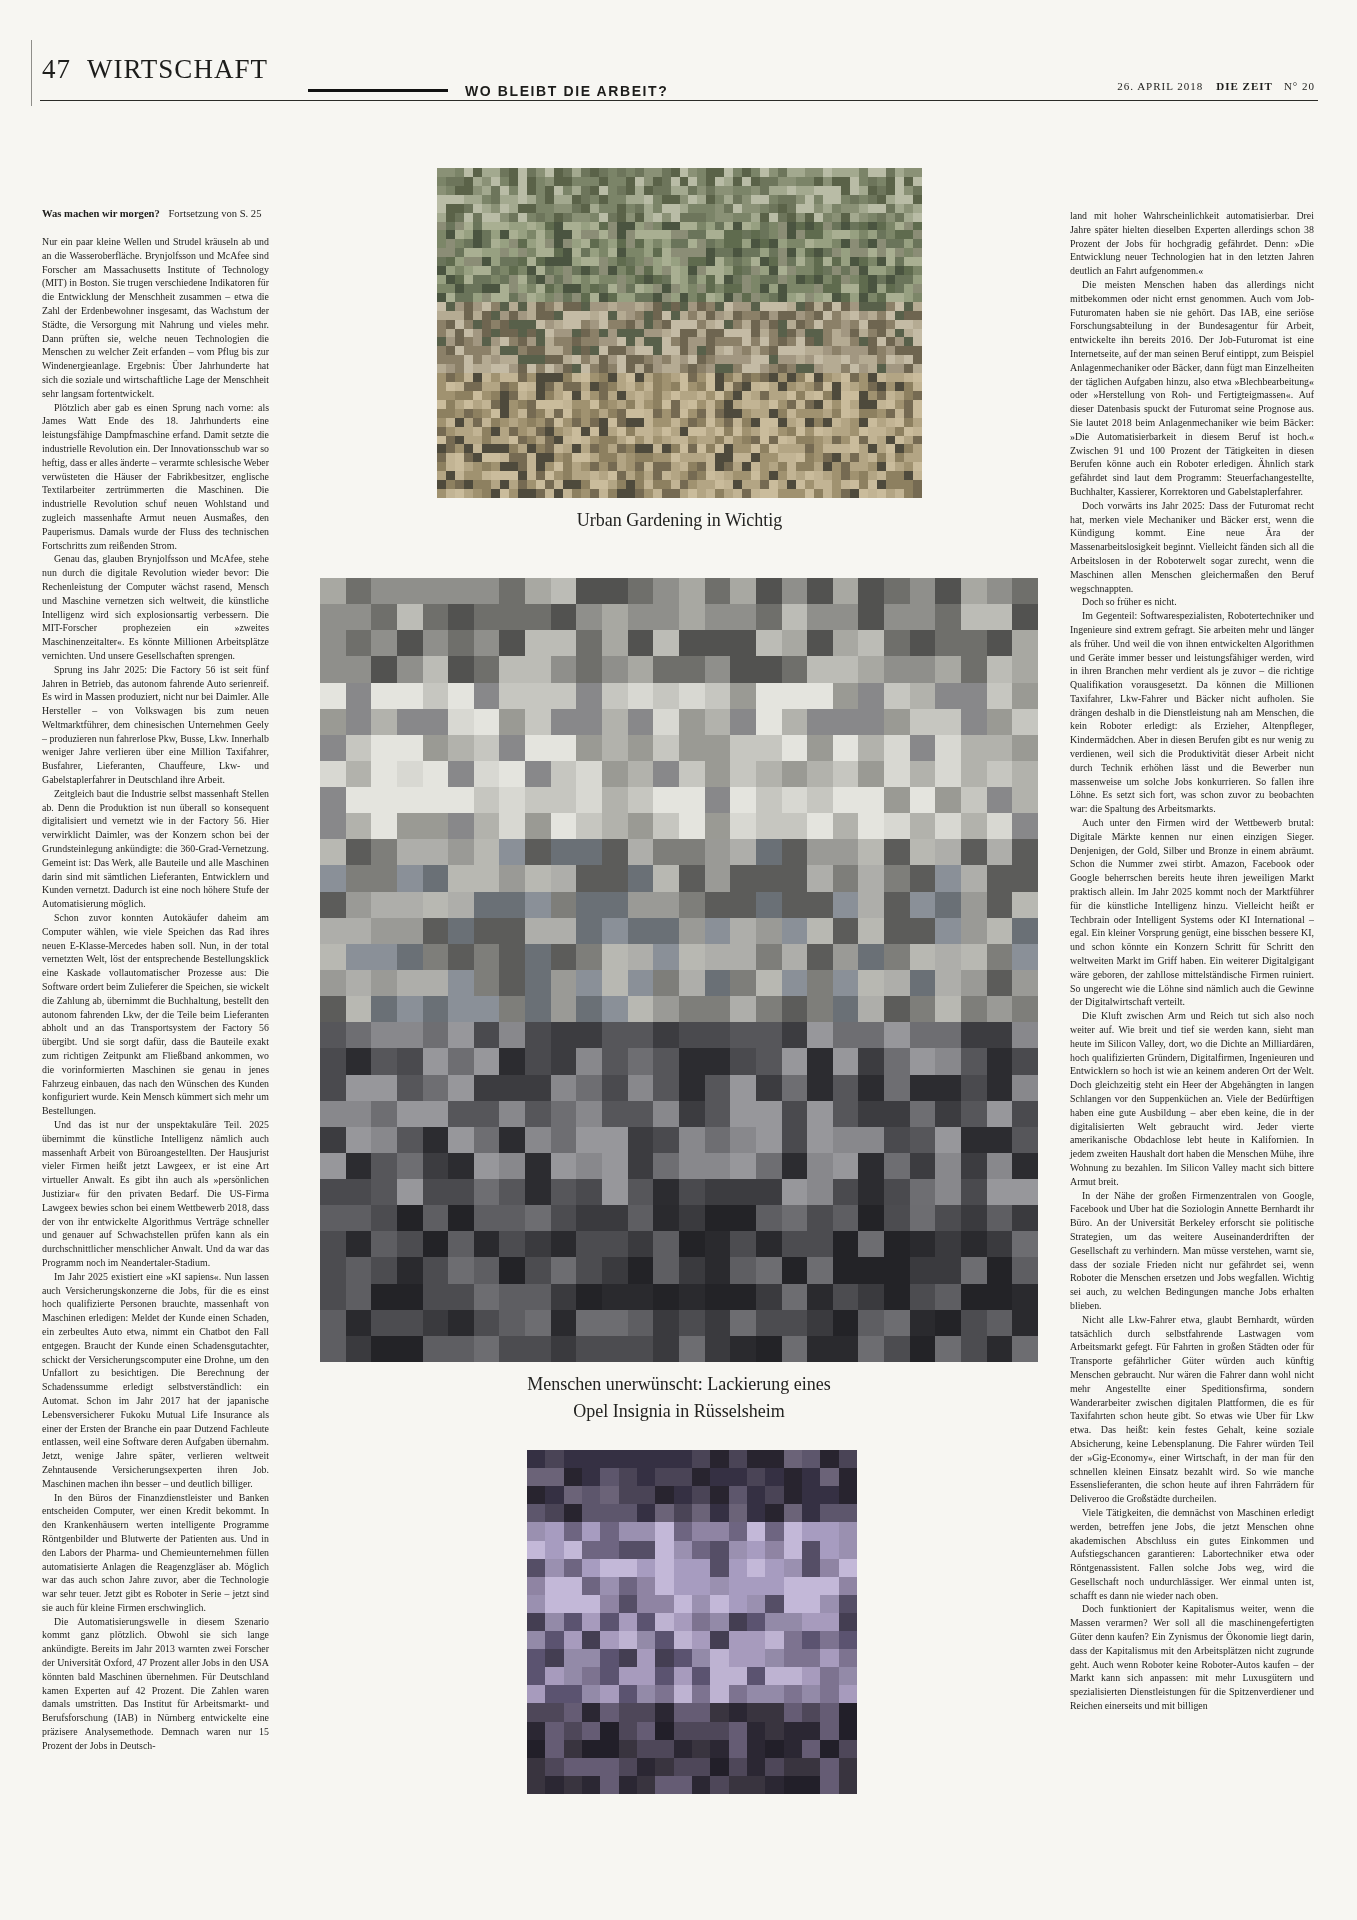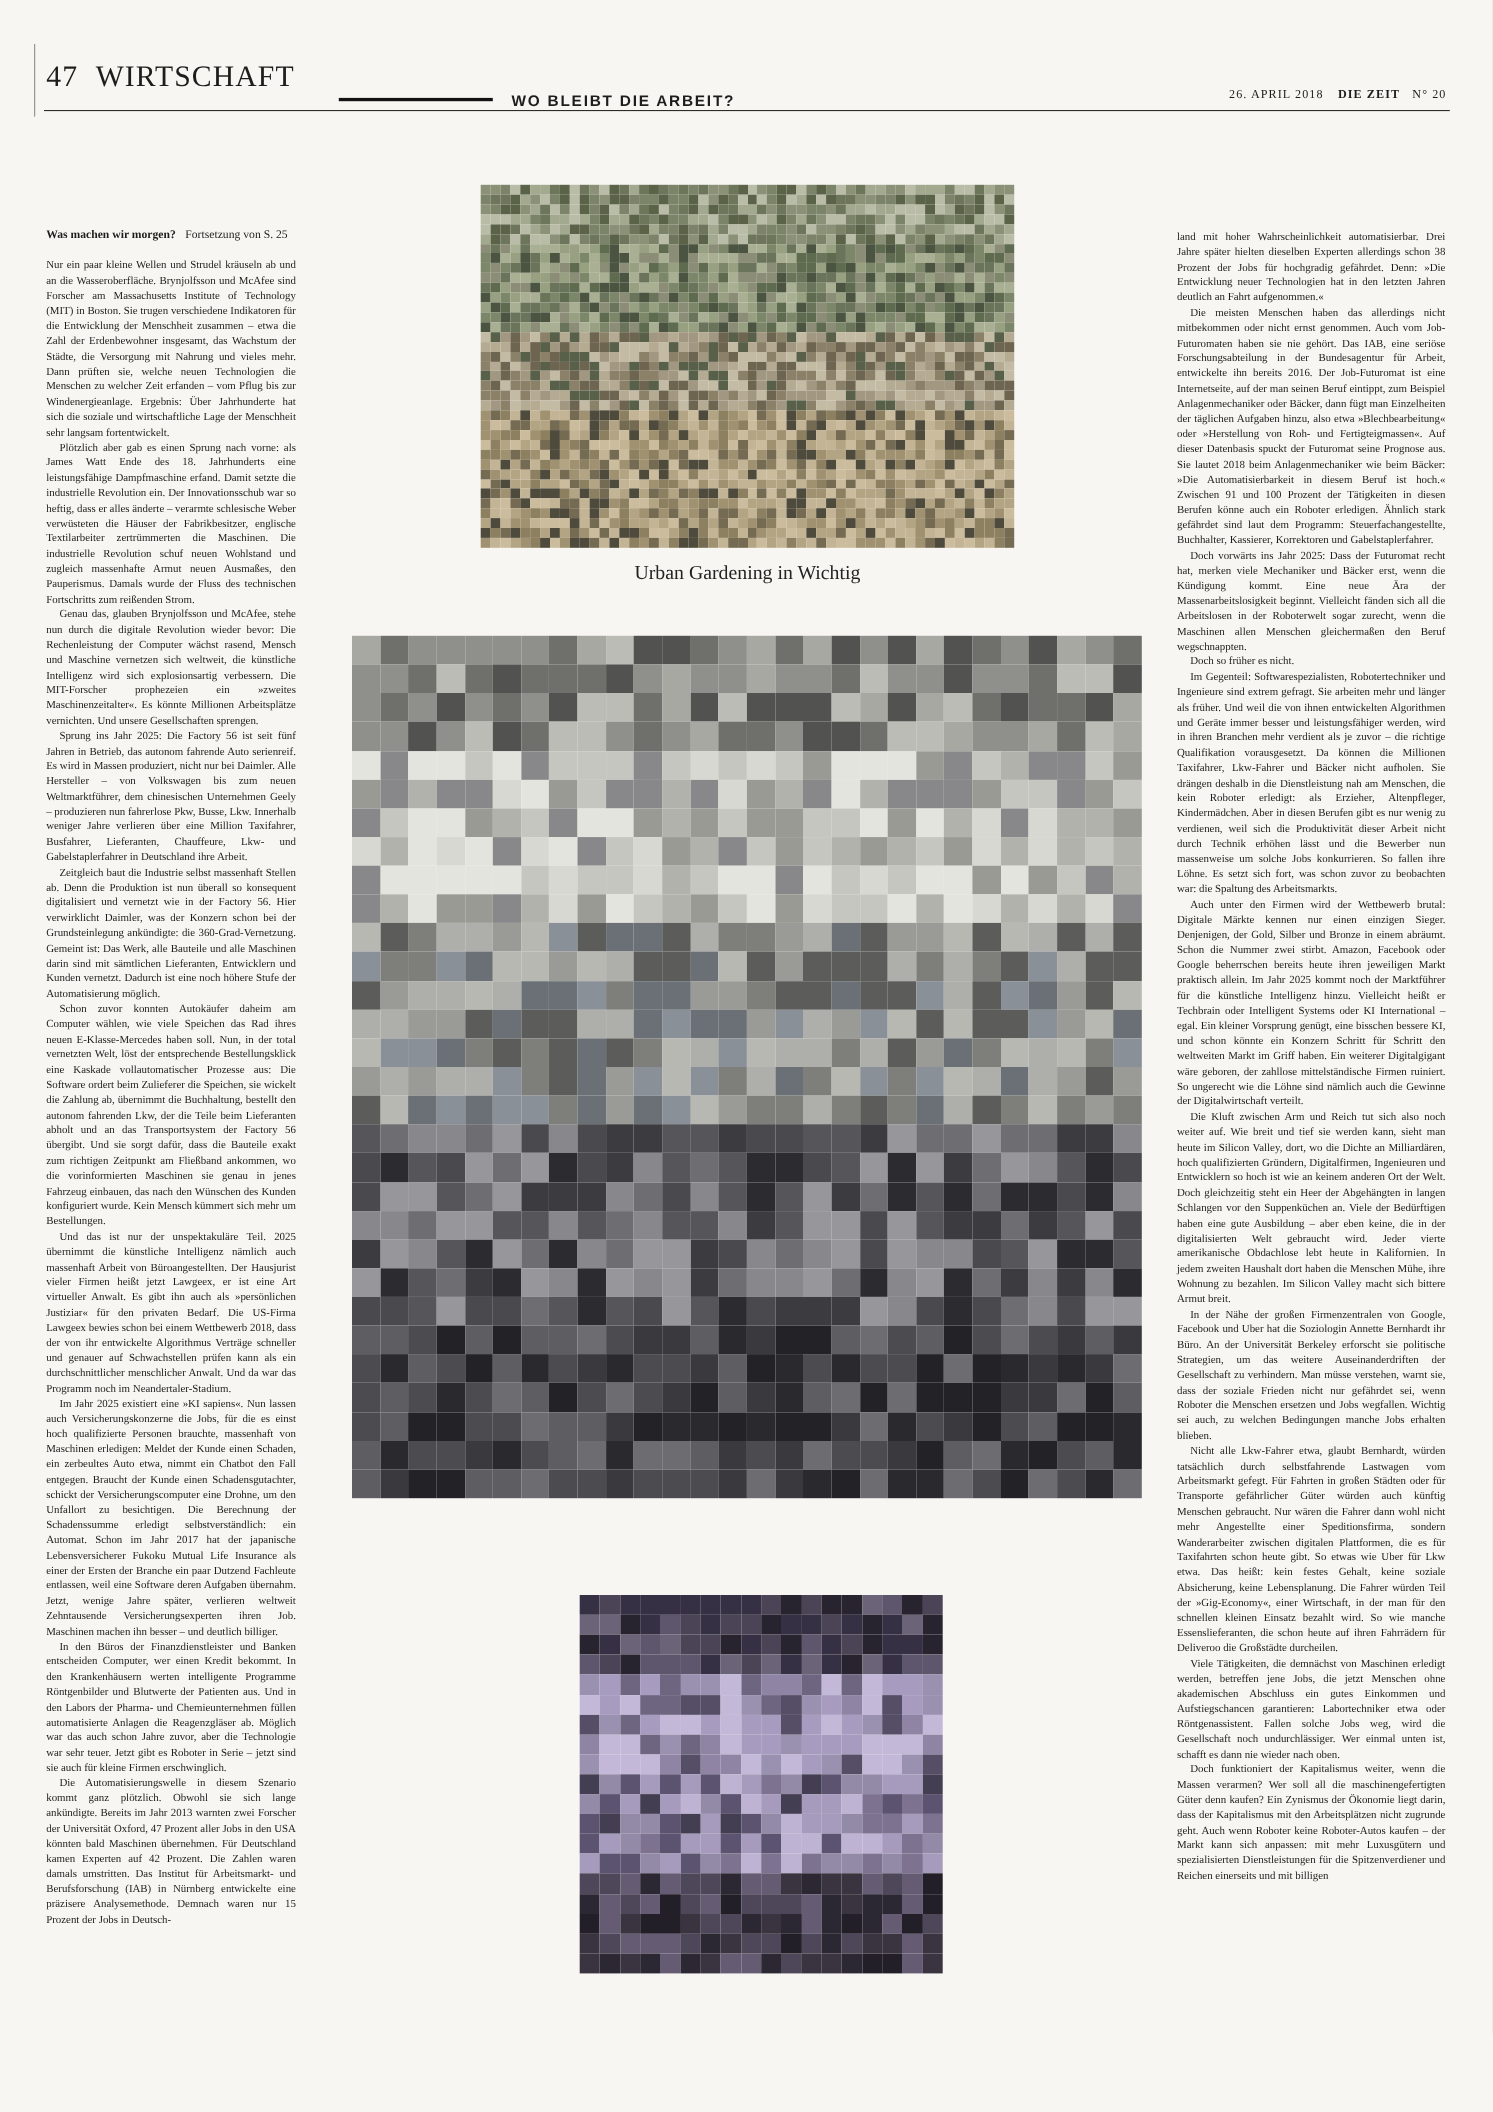--- a/index.html
+++ b/index.html
@@ -2919,20 +2919,22 @@
         <div style="background: rgb(42, 42, 46);"></div>
         <div style="background: rgb(109, 109, 113);"></div>
         <div style="background: rgb(76, 76, 80);"></div>
         <div style="background: rgb(35, 35, 39);"></div>
         <div style="background: rgb(109, 109, 113);"></div>
         <div style="background: rgb(76, 76, 80);"></div>
         <div style="background: rgb(42, 42, 46);"></div>
         <div style="background: rgb(109, 109, 113);"></div>
       </div>
     <figcaption class="caption">
+      <div>Menschen unerwünscht: Lackierung eines</div>
+      <div>Opel Insignia in Rüsselsheim</div>
     </figcaption>
   </figure>
 
   <figure class="figure fig-3" style="margin:0;">
     <div class="mosaic" style="grid-template-columns: repeat(18, 1fr); grid-template-rows: repeat(19, 1fr);">
         <div style="background: rgb(53, 48, 67);"></div>
         <div style="background: rgb(74, 68, 86);"></div>
         <div style="background: rgb(53, 48, 67);"></div>
         <div style="background: rgb(53, 48, 67);"></div>
         <div style="background: rgb(53, 48, 67);"></div>

